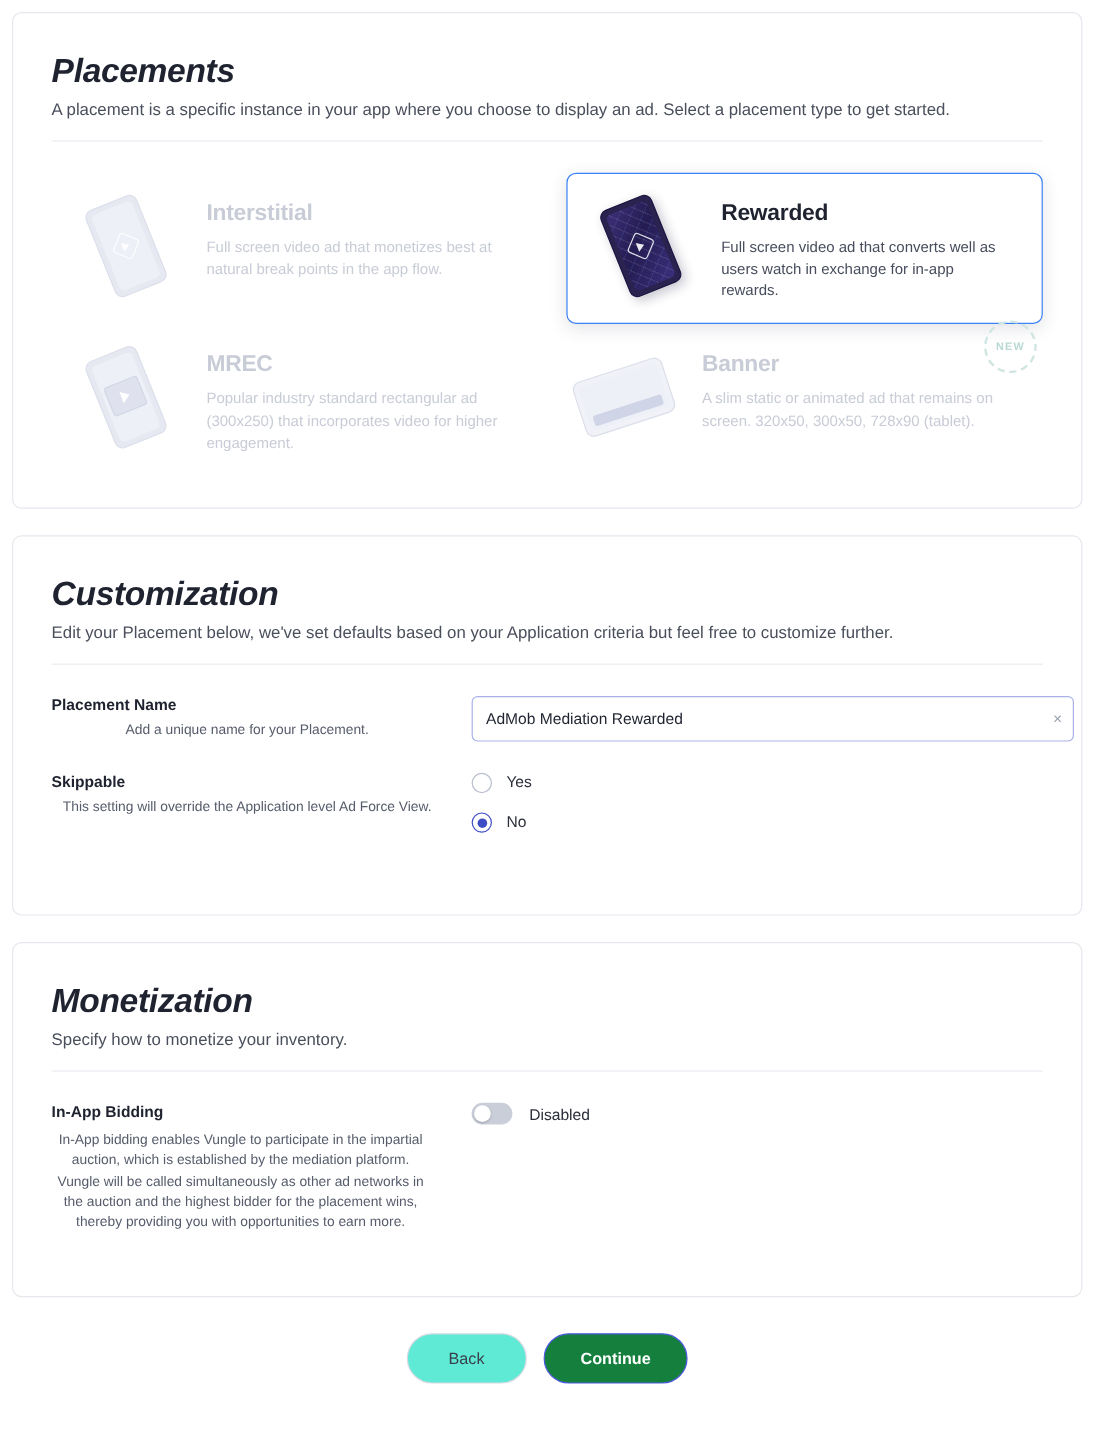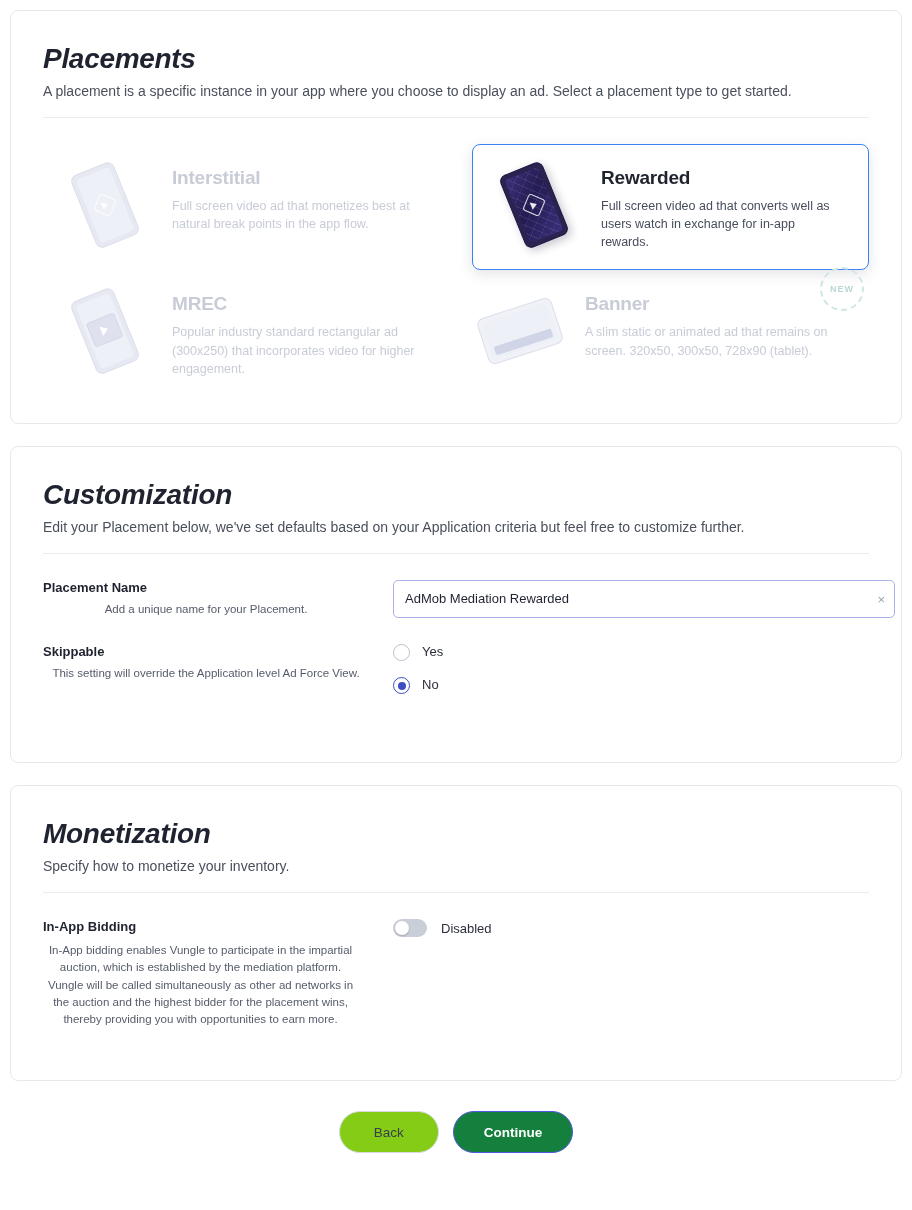--- a/index.html
+++ b/index.html
@@ -310,21 +310,21 @@
     padding: 8px 0 20px 0;
   }
   .btn {
     font-size: 13.5px;
     font-family: "Liberation Sans", sans-serif;
     border-radius: 22px;
     height: 42px;
     padding: 0 34px;
     cursor: pointer;
     border: 1px solid #d7dae3;
-    background: #84cc16;
+    background: #5eead4;
     color: #3a3f4d;
   }
   .btn.primary {
     background: #15803d;
     border-color: #4f5ae0;
     color: #fff;
     font-weight: bold;
     padding: 0 30px;
   }
 </style>

